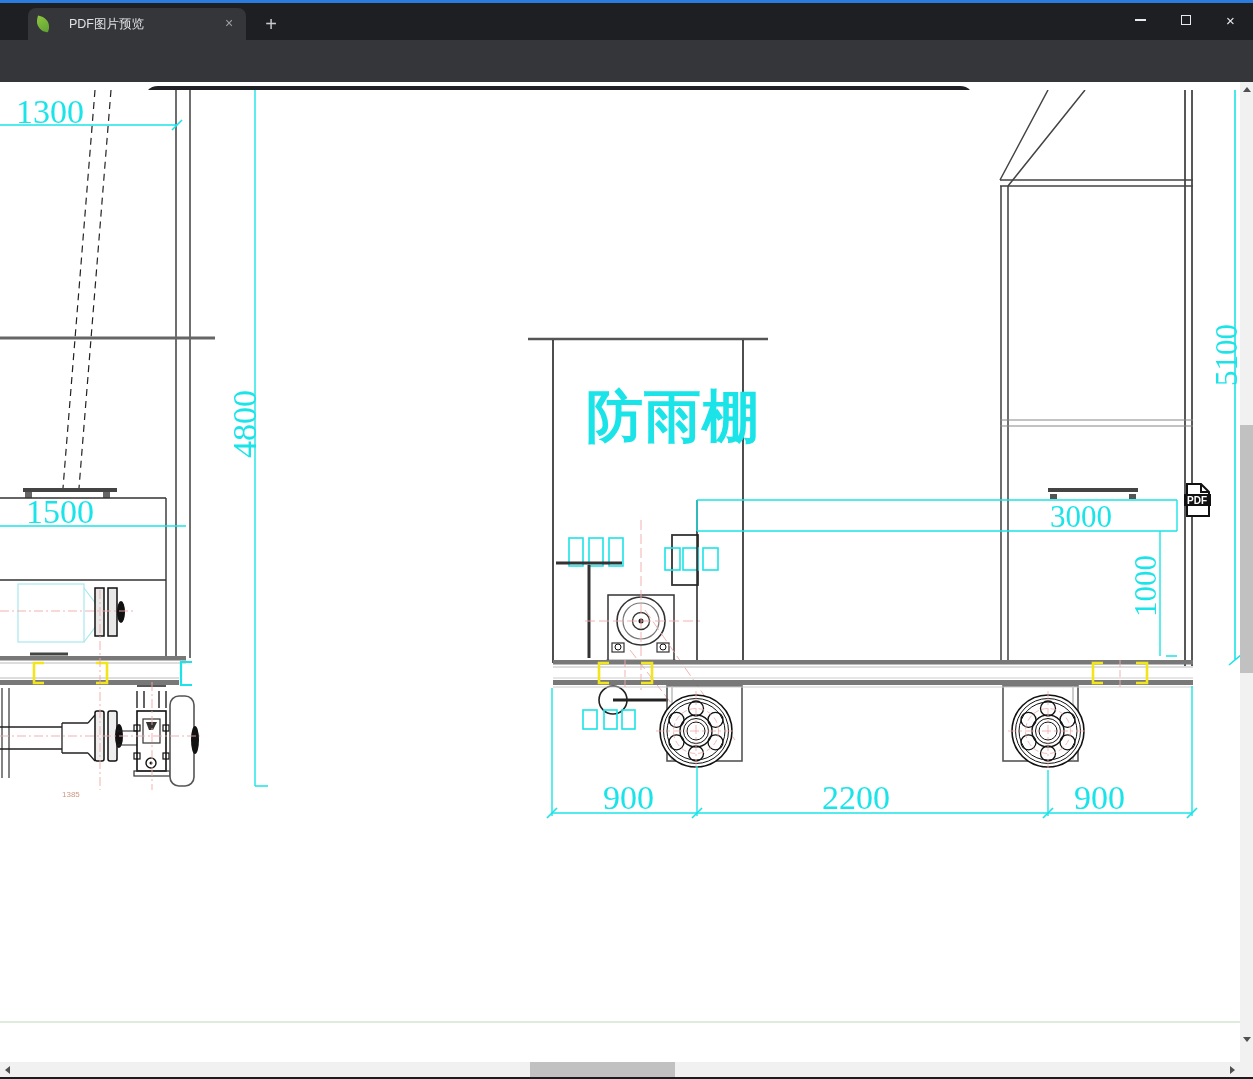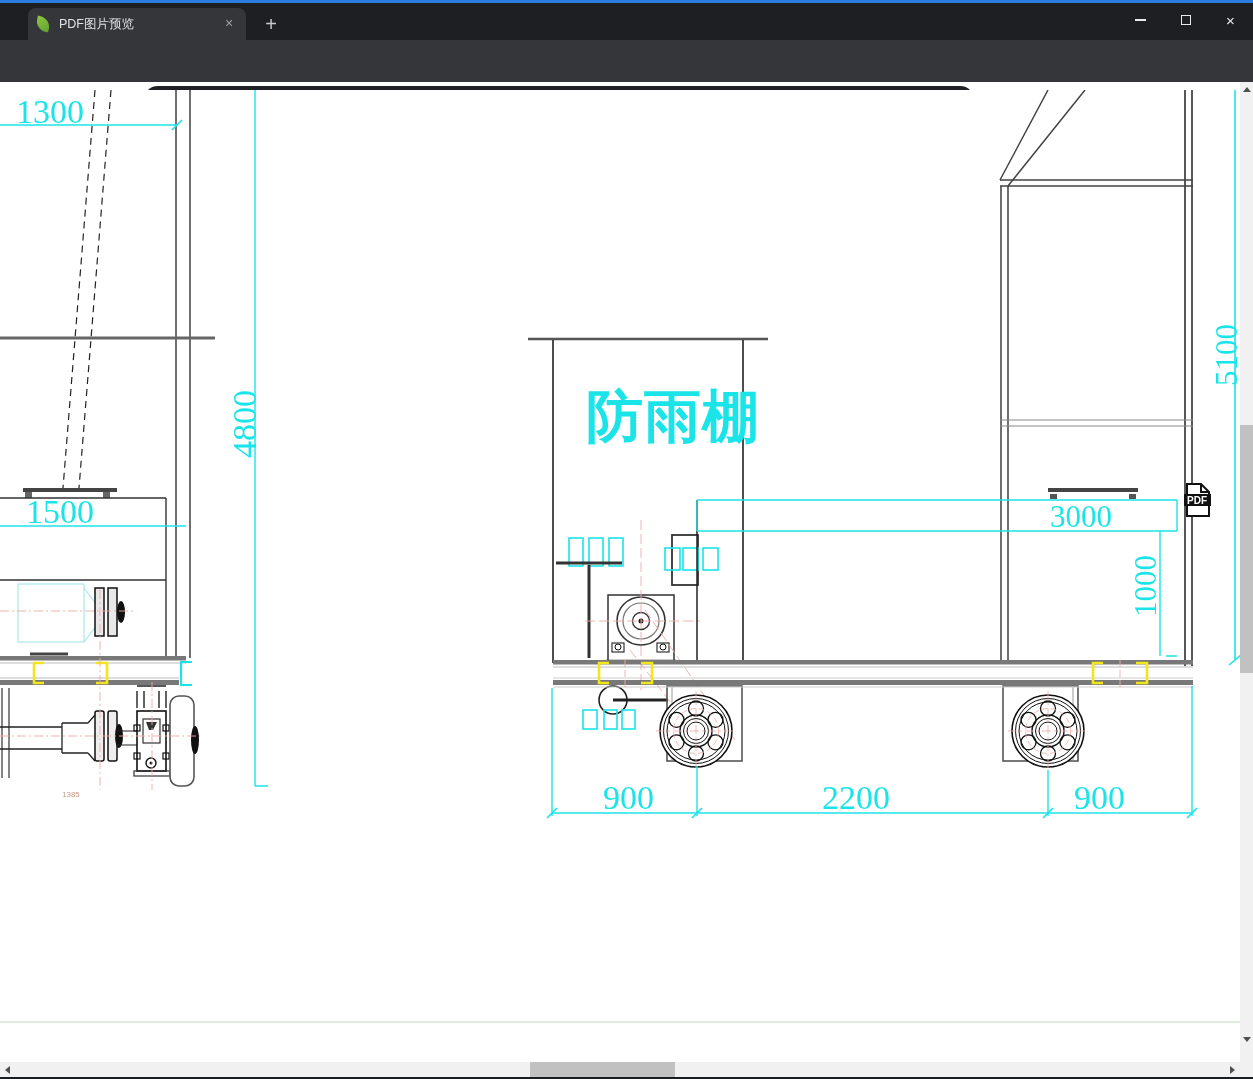--- a/index.html
+++ b/index.html
@@ -7,21 +7,21 @@
               font-family:"Liberation Sans", sans-serif; }
   .window { position:absolute; inset:0; width:1253px; height:1079px; background:#fff; }
 
   
   .top-strip { position:absolute; left:0; top:0; width:1253px; height:3px; background:#2B7CDF; }
   .tabbar { position:absolute; left:0; top:3px; width:1253px; height:37px; background:#1E1F23; }
   .tab { position:absolute; left:28px; top:5px; width:218px; height:32px; background:#35363A;
          border-radius:8px 8px 0 0; display:flex; align-items:center; padding:0 8px; }
   .favicon-leaf { width:14px; height:14px; background:linear-gradient(135deg,#8EC63F,#5FA134);
                   border-radius:0 80% 10% 80%; transform:rotate(15deg); flex:0 0 auto; }
-  .tab-title { color:#DFE1E5; font-size:12.5px; margin-left:9px; white-space:nowrap; overflow:hidden; flex:1; }
+  .tab-title { color:#DFE1E5; font-size:12.5px; margin-left:19px; white-space:nowrap; overflow:hidden; flex:1; }
   .tab-close { color:#9AA0A6; font-size:14px; width:18px; height:18px; line-height:17px; text-align:center;
                border-radius:50%; flex:0 0 auto; }
   .new-tab { position:absolute; left:258px; top:9px; width:26px; height:26px; color:#C6C9CE;
              font-size:20px; line-height:24px; text-align:center; border-radius:50%; }
   .win-controls { position:absolute; right:0; top:0; height:34px; display:flex; }
   .win-btn { width:45px; height:34px; display:flex; align-items:center; justify-content:center; color:#E8EAED; }
   .glyph-min { width:11px; height:1.5px; background:#E8EAED; }
   .glyph-max { width:10px; height:10px; border:1.5px solid #E8EAED; }
   .glyph-close { font-size:15px; line-height:1; }
 

